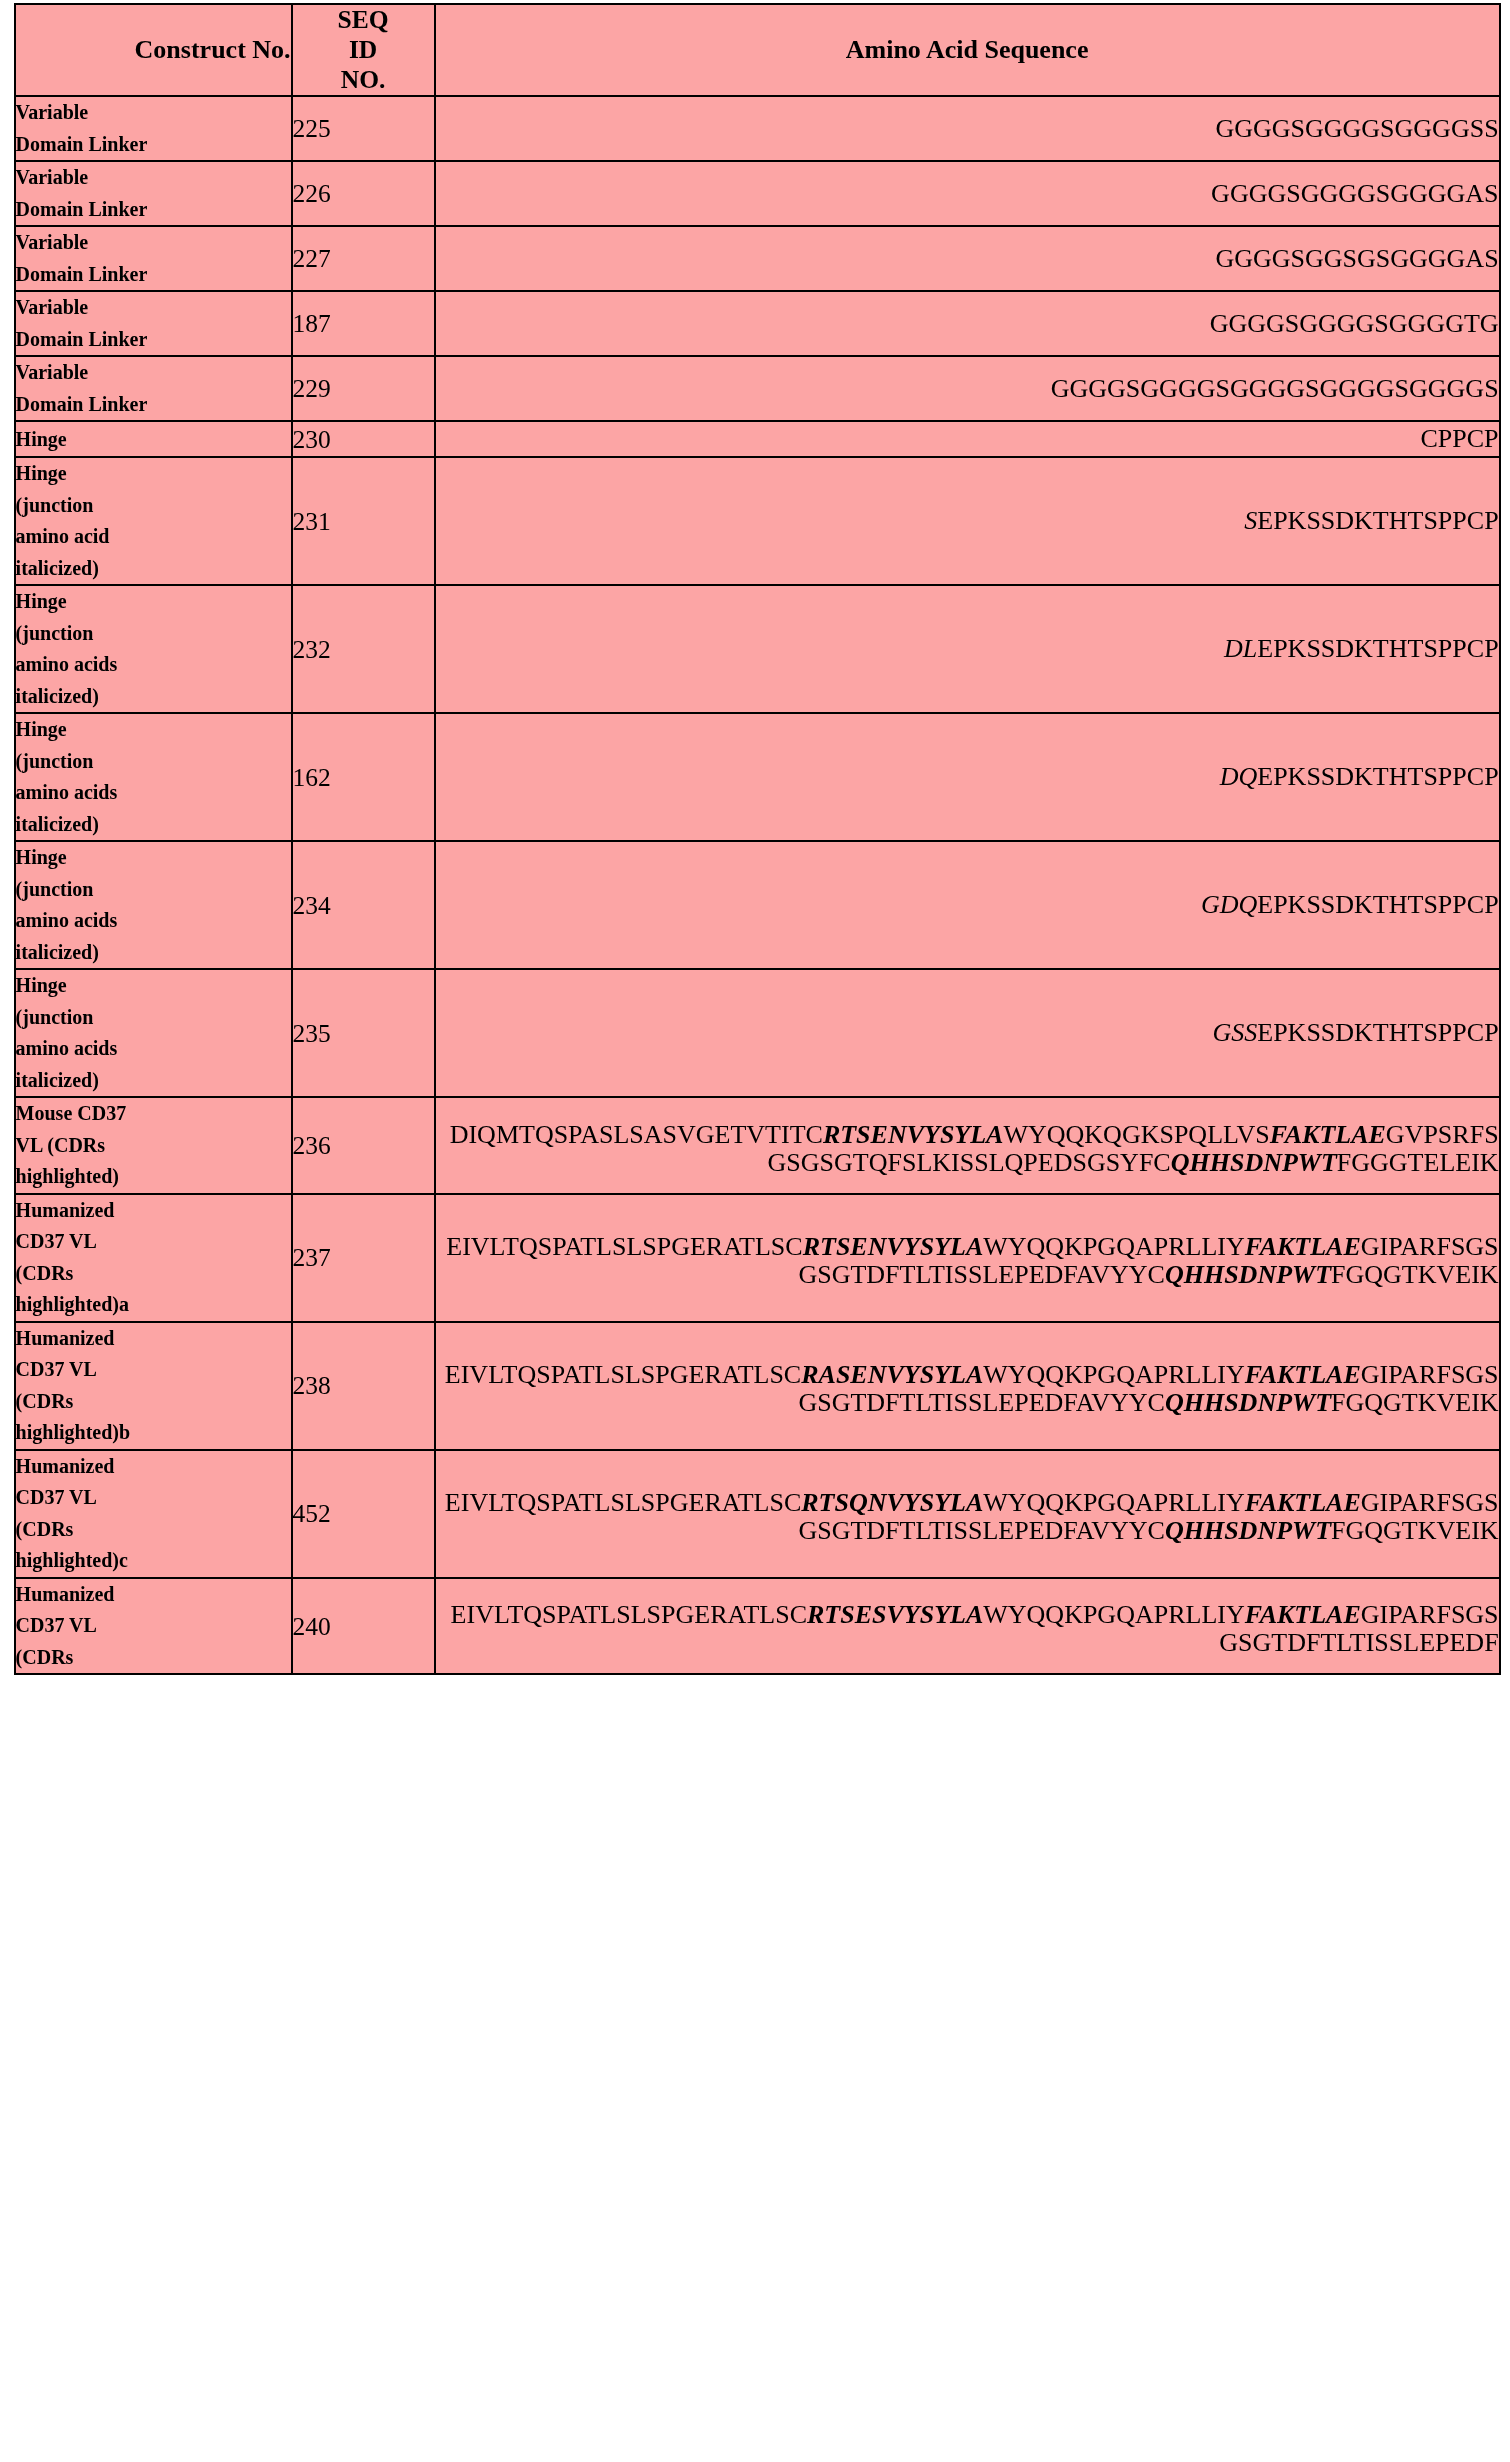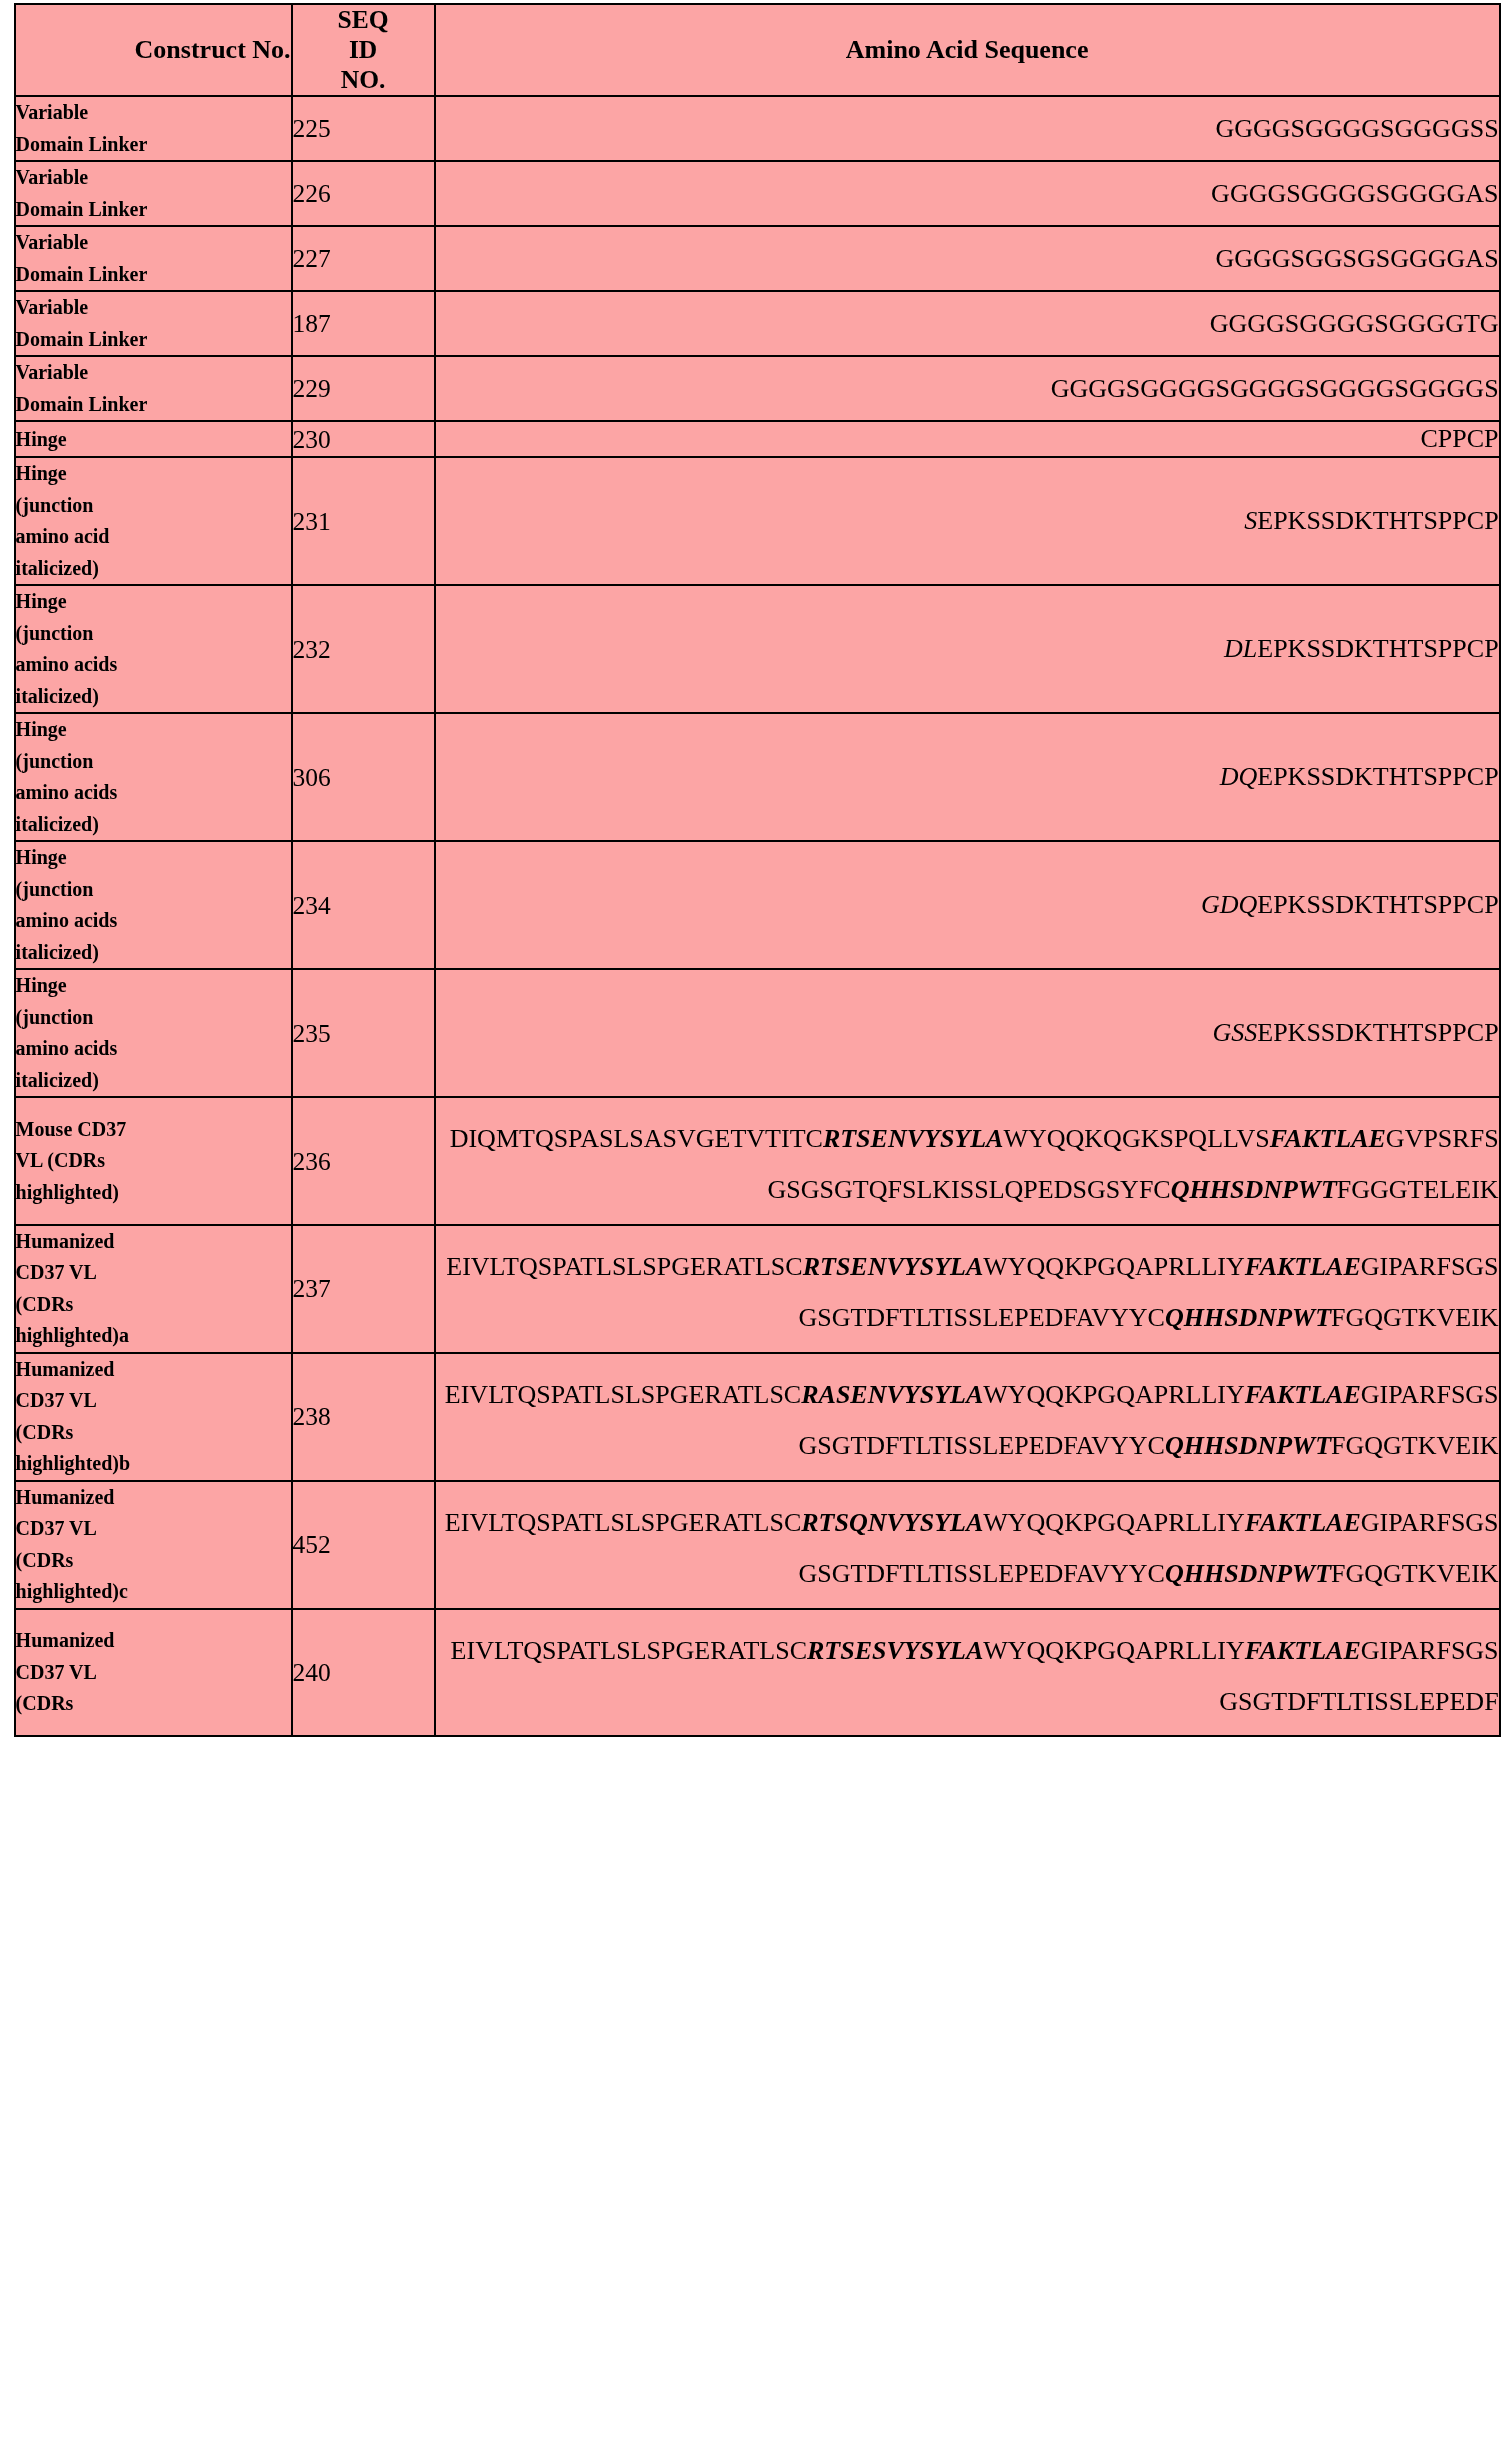--- a/index.html
+++ b/index.html
@@ -76,21 +76,21 @@
   
   td.seqtext {
     text-align: right;
     font-size: 26px;
     line-height: 34px;
     padding: 5.1px 5.1px 6.8px 10.2px;
     word-break: break-all;
     letter-spacing: 0px;
   }
   td.seqtext.multi {
-    line-height: 51px;
+    line-height: 28px;
     padding-top: 15px;
     padding-bottom: 8.5px;
     margin-left: 28px;
   }
 
   
   .it { font-style: italic; }
   
   .cdr { font-style: italic; font-weight: bold; }
 
@@ -170,21 +170,21 @@
 amino acids
 italicized)</td>
           <td class="seqid">232</td>
           <td class="seqtext"><span class="it">DL</span><span>EPKSSDKTHTSPPCP</span></td>
         </tr>
         <tr>
           <td class="construct">Hinge
 (junction
 amino acids
 italicized)</td>
-          <td class="seqid">306</td>
+          <td class="seqid">162</td>
           <td class="seqtext"><span class="it">DQ</span><span>EPKSSDKTHTSPPCP</span></td>
         </tr>
         <tr>
           <td class="construct">Hinge
 (junction
 amino acids
 italicized)</td>
           <td class="seqid">234</td>
           <td class="seqtext"><span class="it">GDQ</span><span>EPKSSDKTHTSPPCP</span></td>
         </tr>

